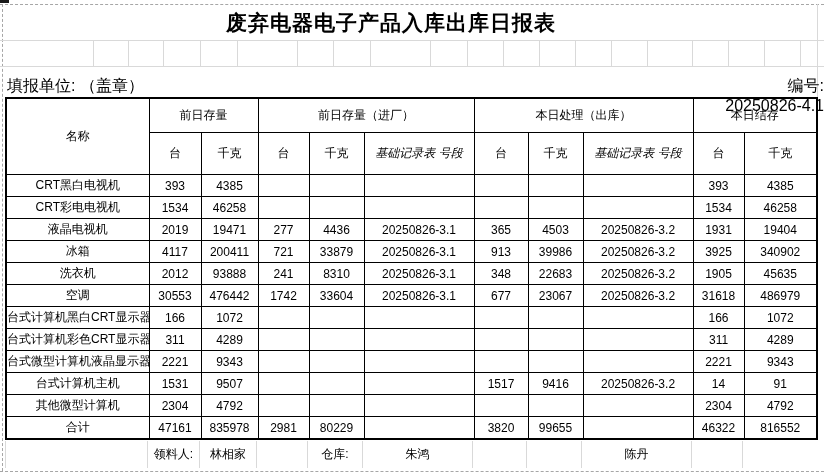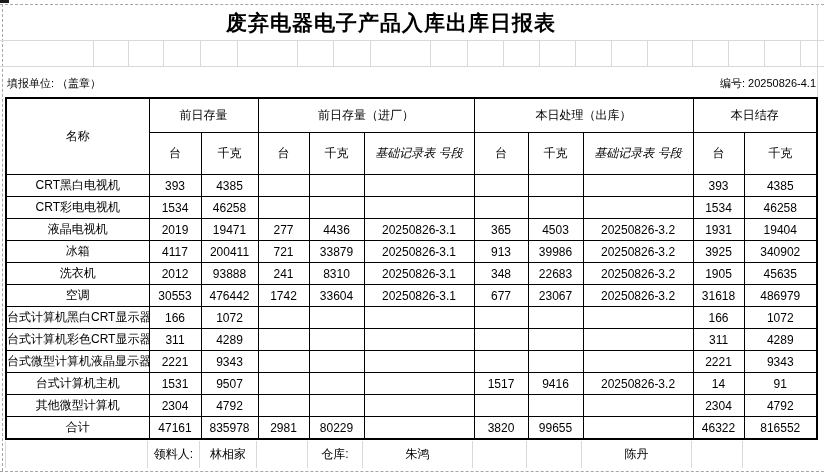--- a/index.html
+++ b/index.html
@@ -12,21 +12,21 @@
   .corner-artifact{position:absolute;left:0;top:0;width:9px;height:3px;background:#1a1a1a;}
   
   .title{position:absolute;left:0;top:9px;width:686px;text-align:center;
          font-size:21px;font-weight:bold;letter-spacing:1px;margin-left:48px;}
   
   .hline{position:absolute;height:0;border-top:1px solid #d9d9d9;left:0;width:824px;}
   .h1{top:40px;} .h2{top:66px;}
   .vstub{position:absolute;top:40px;height:26px;width:0;border-left:1px solid #d9d9d9;}
   .vlong{position:absolute;top:4px;height:93px;width:0;border-left:1px solid #d9d9d9;left:817px;}
   
-  .info-row{position:absolute;left:0;top:72px;width:824px;height:22px;font-size:11px;}
+  .info-row{position:absolute;left:0;top:72px;width:824px;height:22px;font-size:16px;}
   .info-unit{position:absolute;left:7px;top:4px;}
   .info-date{position:absolute;left:385px;top:4px;}
   .info-code{position:absolute;left:720px;top:4px;text-align:right;}
   
   table.report{position:absolute;left:5px;top:97px;border-collapse:collapse;table-layout:fixed;
                width:811px;border:2px solid #000;}
   table.report td{border:1px solid #000;text-align:center;vertical-align:middle;
                   font-size:12px;padding:0;overflow:hidden;white-space:nowrap;}
   tr.group-row td{height:33px;}
   tr.sub-row td{height:41px;}

